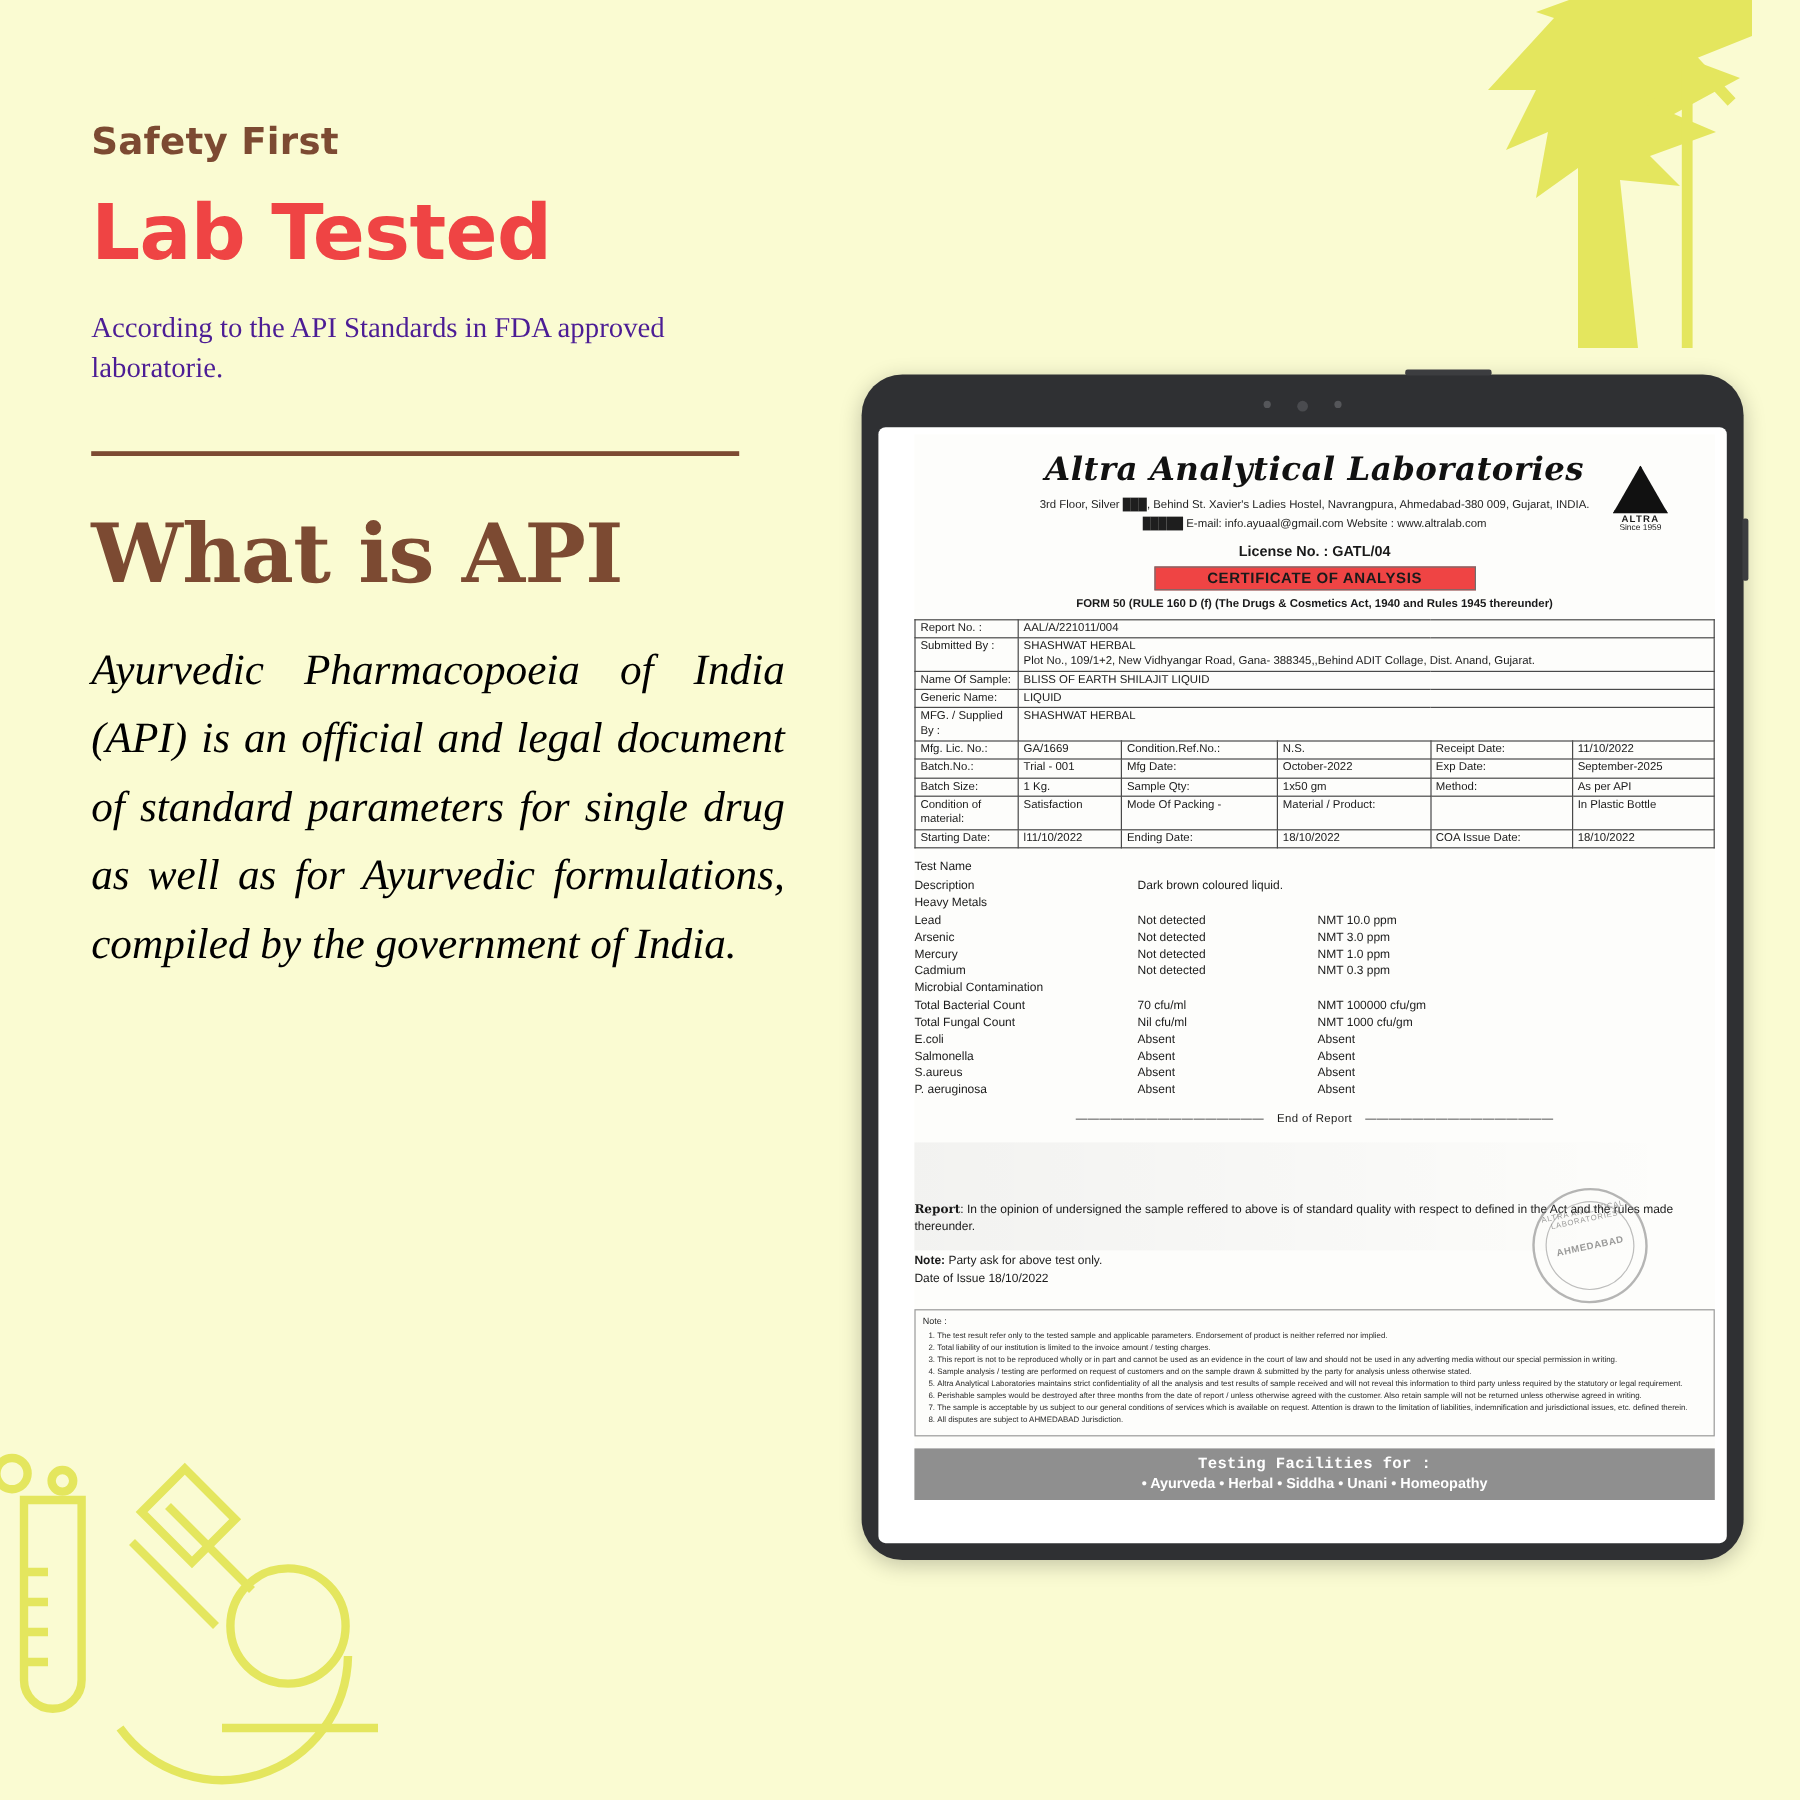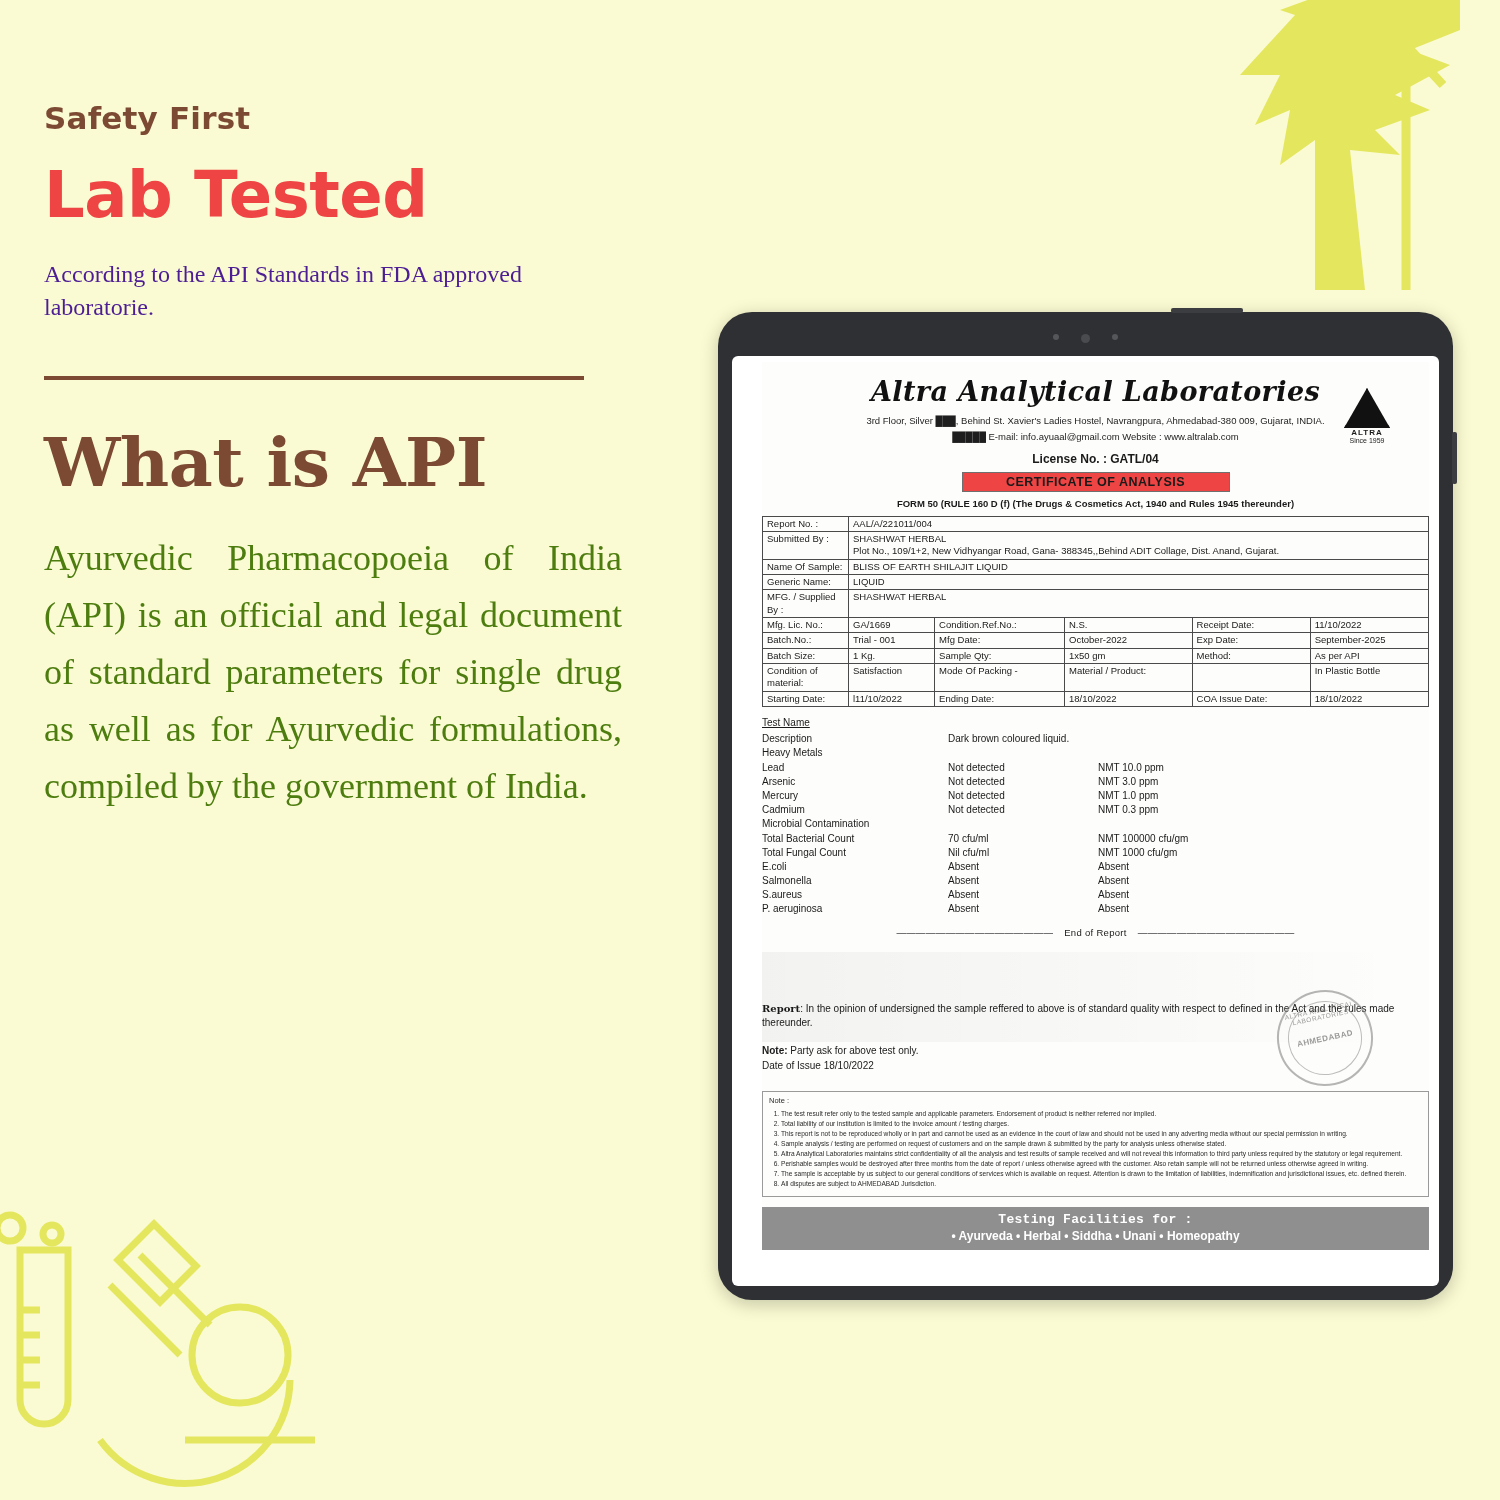--- a/index.html
+++ b/index.html
@@ -22,21 +22,21 @@
   .lab-deco {
     position: absolute;
     left: -10px; bottom: -10px;
     width: 360px; height: 320px;
     pointer-events: none;
   }
 
   
   .left-col {
     position: absolute;
-    left: 44px; top: 100px;
+    left: 76px; top: 100px;
     width: 600px;
   }
   .eyebrow {
     font-family: "DejaVu Sans", sans-serif;
     font-weight: bold;
     font-size: 31px;
     color: #7c4a32;
     letter-spacing: .2px;
   }
   .headline {
@@ -64,24 +64,25 @@
     font-family: "DejaVu Serif", serif;
     font-weight: bold;
     font-size: 68px;
     color: #7c4a32;
     margin-top: 42px;
     letter-spacing: -.5px;
   }
   .body-para {
     font-size: 36px;
     line-height: 1.58;
-    color: #4d7c0f;
+    color: #000000;
     margin-top: 28px;
     text-align: justify;
     width: 578px;
+    font-style: italic;
   }
 
   
   .tablet {
     position: absolute;
     left: 718px; top: 312px;
     width: 735px; height: 988px;
     background: #2f3033;
     border-radius: 34px;
     box-shadow: 0 4px 18px rgba(0,0,0,.22);
@@ -192,21 +193,21 @@
     vertical-align: top;
     line-height: 1.3;
   }
   table.meta td.lbl { width: 86px; }
 
   .results {
     margin-top: 9px;
     font-size: 10px;
     line-height: 1.42;
   }
-  .results .hdr { font-weight: normal; text-decoration: underline; }
+  .results .hdr { font-weight: normal; }
   .res-row { display: flex; }
   .res-row .c1 { width: 186px; }
   .res-row .c2 { width: 150px; }
   .res-row .c3 { width: 160px; }
   .end-report {
     text-align: center;
     font-size: 9.5px;
     margin-top: 10px;
     letter-spacing: .3px;
   }

